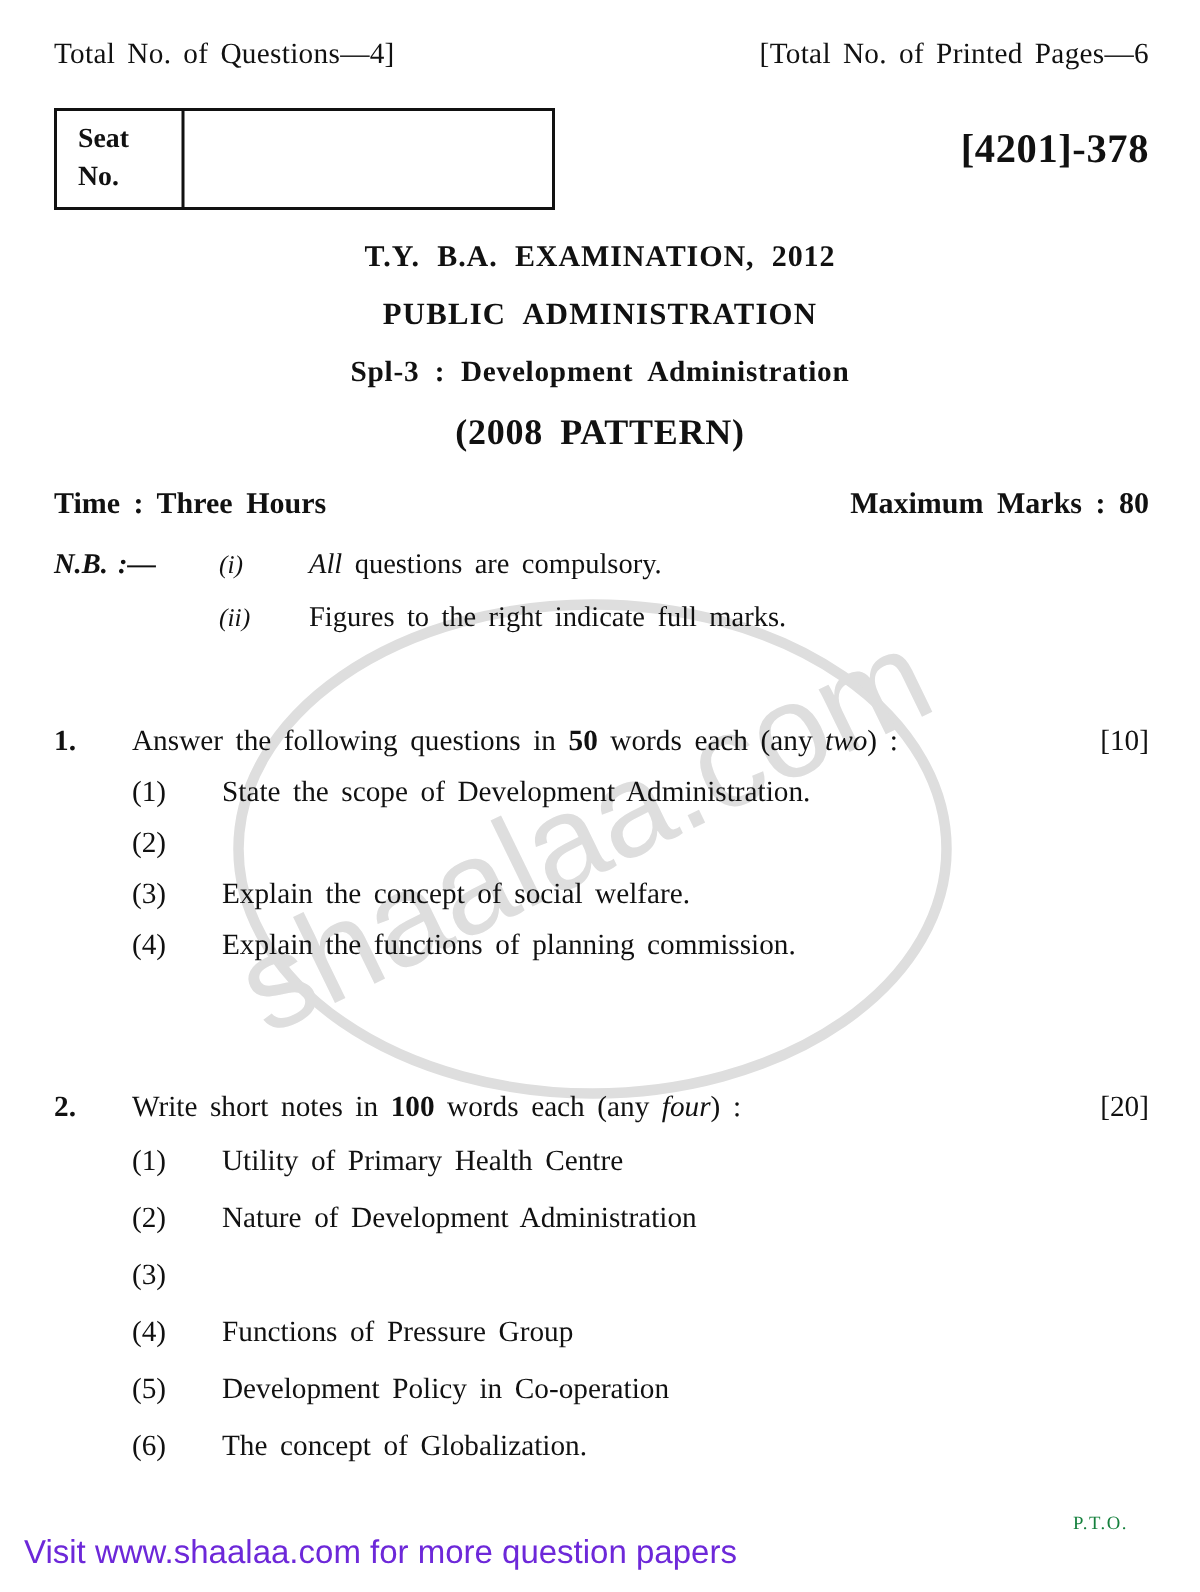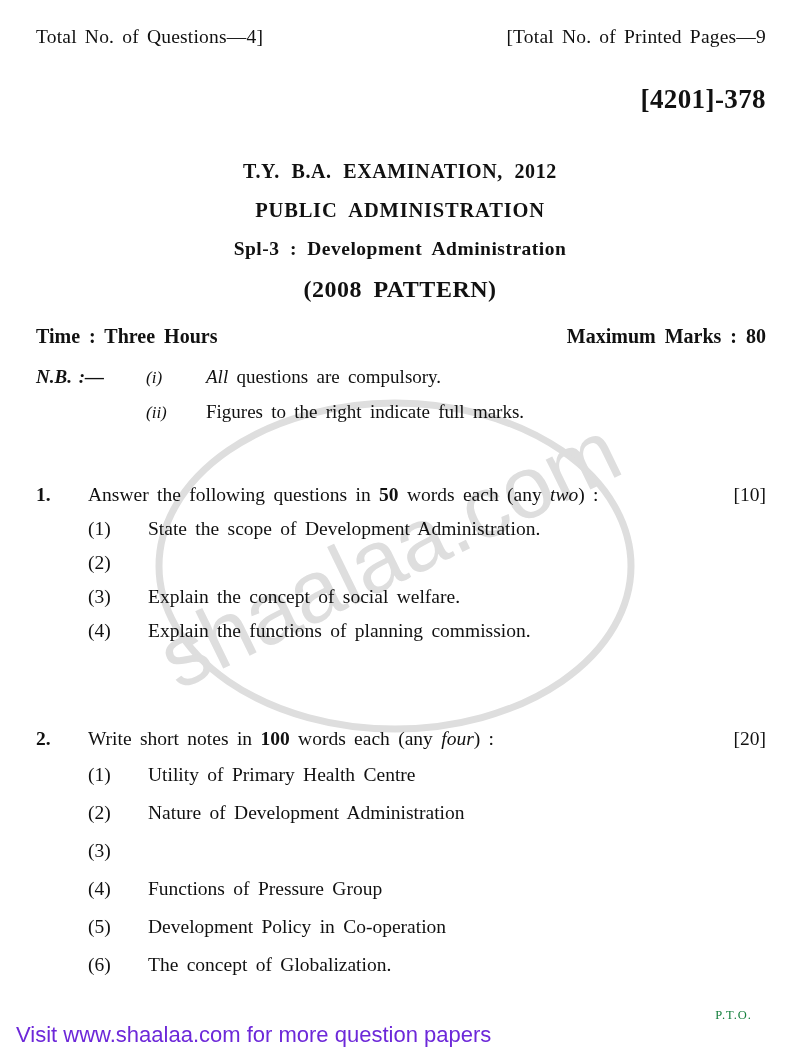--- a/index.html
+++ b/index.html
@@ -190,23 +190,30 @@
   <svg viewBox="0 0 486 336" xmlns="http://www.w3.org/2000/svg" aria-hidden="true">
     <ellipse cx="243" cy="168" rx="236" ry="163" fill="none" stroke="#dedede" stroke-width="7"></ellipse>
     <text x="243" y="185" text-anchor="middle" font-family="'Liberation Sans','DejaVu Sans',sans-serif" font-size="88" fill="#dedede" transform="rotate(-26 243 168)">shaalaa.com</text>
   </svg>
 </div>
 
 <div class="page">
 
   <div class="hdr-line">
     <span>Total  No.  of  Questions—4]</span>
-    <span>[Total  No.  of  Printed  Pages—9</span>
-  </div>
-
+    <span>[Total  No.  of  Printed  Pages—6</span>
+  </div>
+
+  <div class="seat-box">
+    <div class="seat-label">
+      <span>Seat</span>
+      <span>No.</span>
+    </div>
+    <div class="seat-field"></div>
+  </div>
 
   <div class="paper-code">[4201]-378</div>
 
   <div class="titles">
     <div class="t-exam">T.Y. B.A.   EXAMINATION,  2012</div>
     <div class="t-subject">PUBLIC  ADMINISTRATION</div>
     <div class="t-spl">Spl-3 :  Development  Administration</div>
     <div class="t-pattern">(2008  PATTERN)</div>
   </div>
 

